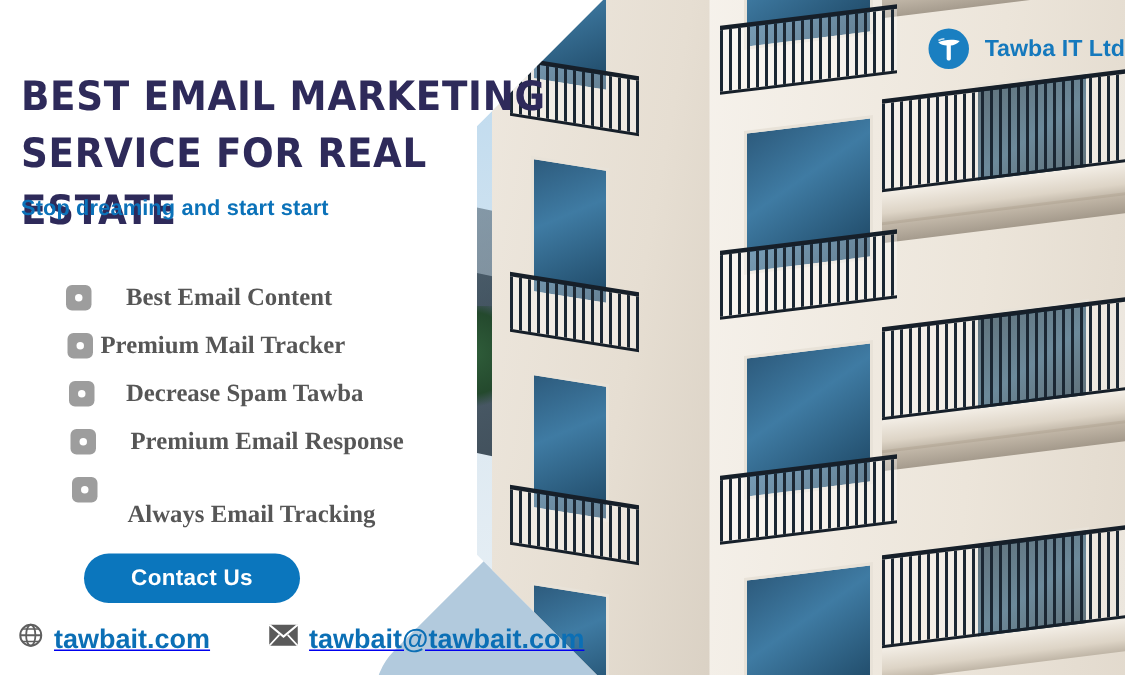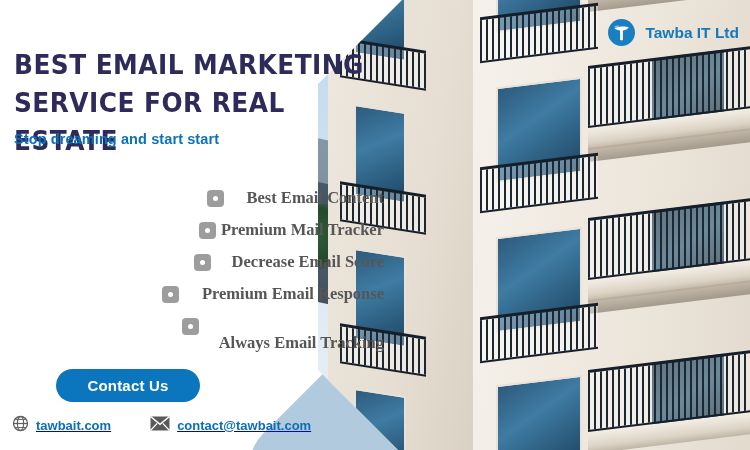--- a/index.html
+++ b/index.html
@@ -165,21 +165,20 @@
     left:44px;
     top:182px;
     width:340px;
     list-style:none;
   }
   .bullet-row {
     position:relative;
     height:32px;
     display:flex;
     align-items:center;
-    justify-content:flex-end;
   }
   .bullet-marker {
     width:17px;
     height:17px;
     border-radius:4px;
     background:#9d9d9d;
     display:flex;
     align-items:center;
     justify-content:center;
     flex:0 0 auto;
@@ -235,31 +234,31 @@
     gap:10px;
     z-index:6;
   }
   .contact-item {
     display:flex;
     align-items:center;
     gap:7px;
   }
   .contact-item.mail { margin-left:29px; }
   .contact-text {
-    font-size:13px;
+    font-size:18px;
     font-weight:bold;
     color:#0b6fb5;
     white-space:nowrap;
   }
   .ico { display:block; }
 
   
   .logo {
     position:absolute;
-    right:11px;
+    right:0;
     top:19px;
     display:flex;
     align-items:center;
     gap:10px;
     z-index:7;
   }
   .logo-mark {
     width:27px;
     height:27px;
     border-radius:50%;
@@ -363,21 +362,21 @@
       <li class="bullet-row" data-idx="1">
         <span class="bullet-marker">
             <span class="bullet-dot"></span>
           </span>
         <span class="bullet-text">Premium Mail Tracker</span>
       </li>
       <li class="bullet-row" data-idx="2">
         <span class="bullet-marker">
             <span class="bullet-dot"></span>
           </span>
-        <span class="bullet-text">Decrease Email Score</span>
+        <span class="bullet-text">Decrease Spam Tawba</span>
       </li>
       <li class="bullet-row" data-idx="3">
         <span class="bullet-marker">
             <span class="bullet-dot"></span>
           </span>
         <span class="bullet-text">Premium Email Response</span>
       </li>
       <li class="bullet-row" data-idx="4">
         <span class="bullet-marker">
             <span class="bullet-dot"></span>
@@ -405,18 +404,18 @@
     </a>
 
     <a class="contact-item mail" href="#">
       <span class="ico">
         <svg width="20" height="15" viewBox="0 0 20 15" aria-hidden="true">
           <rect x="0.5" y="0.5" width="19" height="14" fill="#5a5a5a"></rect>
           <path d="M0.5 0.5 L10 8.4 L19.5 0.5" fill="none" stroke="#ffffff" stroke-width="1.4"></path>
           <path d="M0.5 14.5 L7.2 7.3 M19.5 14.5 L12.8 7.3" fill="none" stroke="#ffffff" stroke-width="1.2"></path>
         </svg>
       </span>
-      <span class="contact-text">contact@tawbait.com</span>
+      <span class="contact-text">tawbait@tawbait.com</span>
     </a>
 
   </div>
 
 </div>
 
 </body></html>

